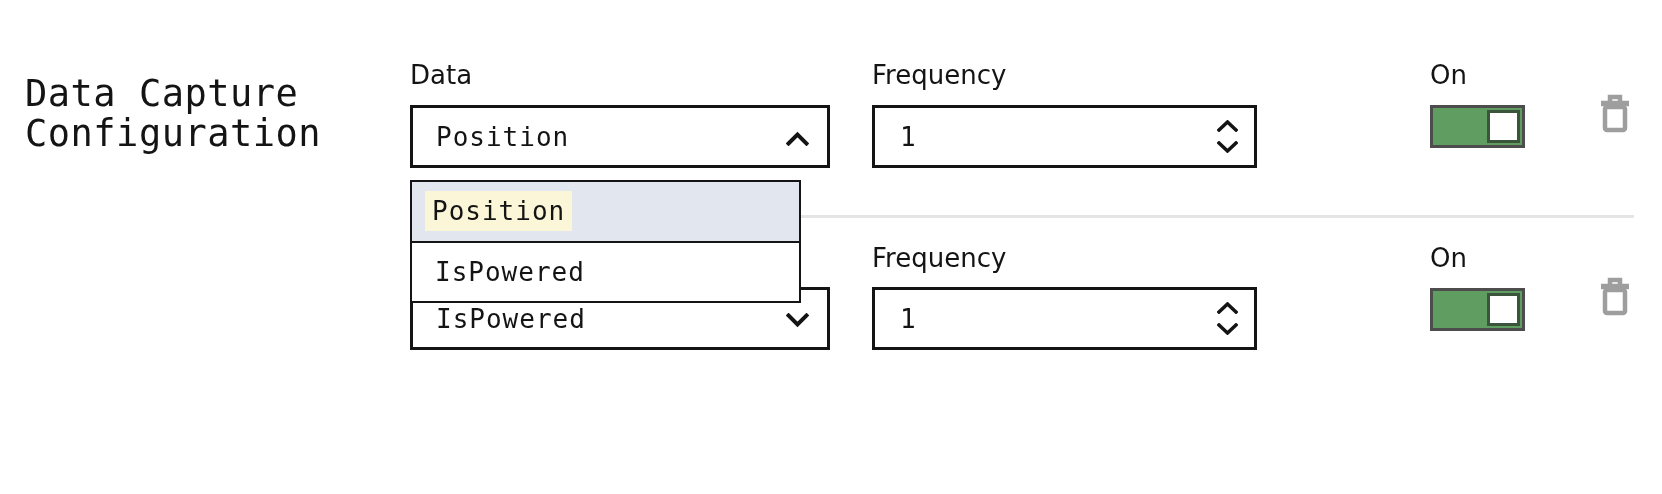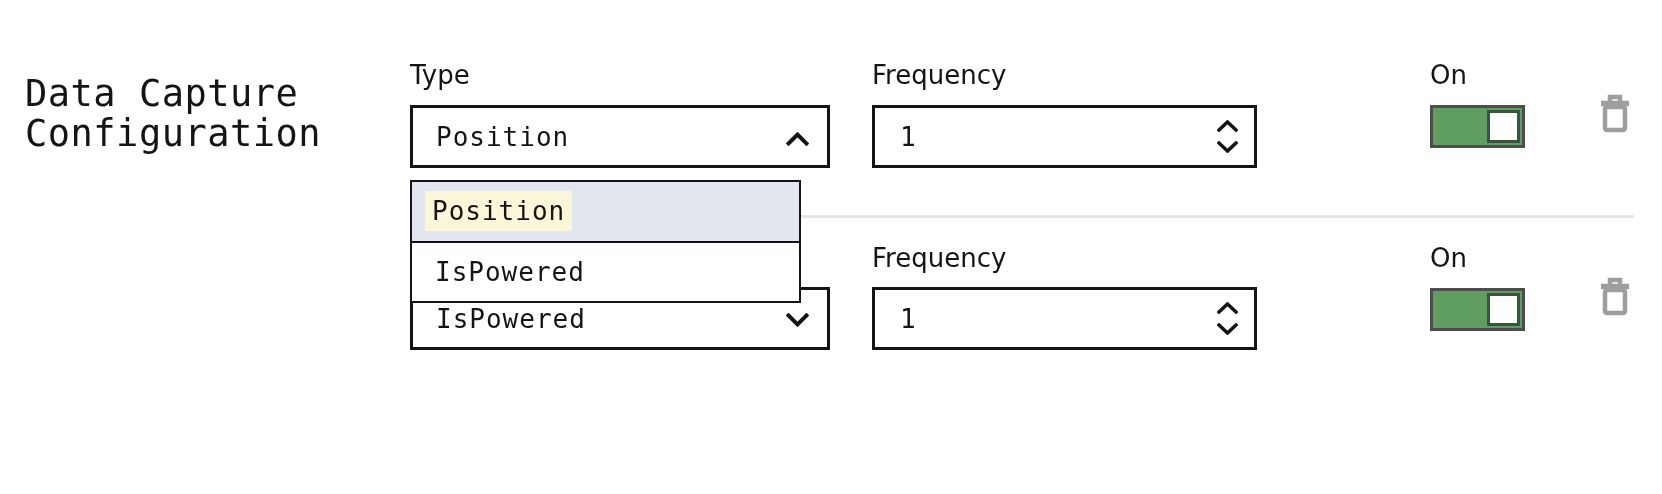--- a/index.html
+++ b/index.html
@@ -59,21 +59,21 @@
 
   .z-under{z-index:2;}
 </style>
 </head>
 <body>
 
 <div class="stage">
 
   <div class="section-title">Data Capture Configuration</div>
 
-  <div class="field-label" style="left:410px;top:60px;">Type</div>
+  <div class="field-label" style="left:410px;top:60px;">Data</div>
   <div class="field-label" style="left:872px;top:60px;">Frequency</div>
   <div class="field-label" style="left:1430px;top:60px;">On</div>
 
   <div class="combo" style="left:410px;top:105px;">
     <span class="val">Position</span>
     <span>
       <svg width="23" height="15" viewBox="0 0 23 15">
         <polyline points="2.5,12.5 11.5,3.5 20.5,12.5" fill="none" stroke="#141414" stroke-width="4" stroke-linecap="square"></polyline>
       </svg>
     </span>

